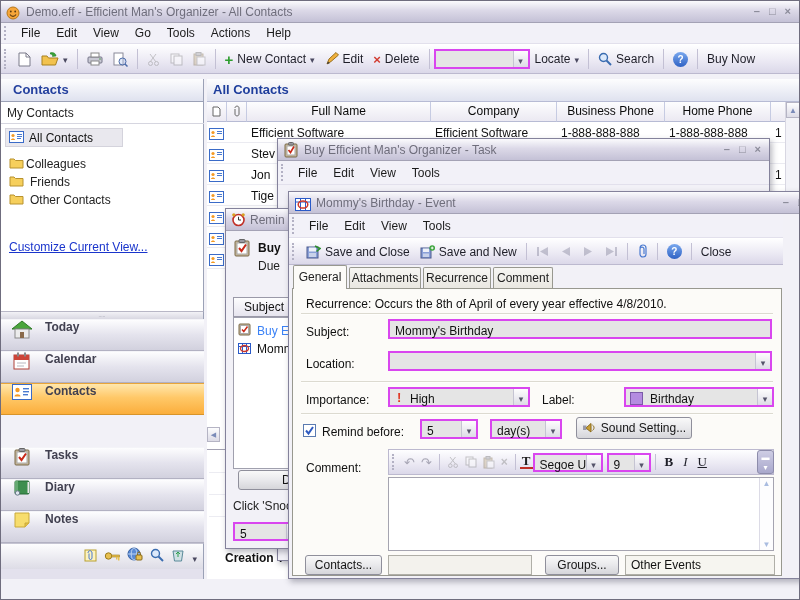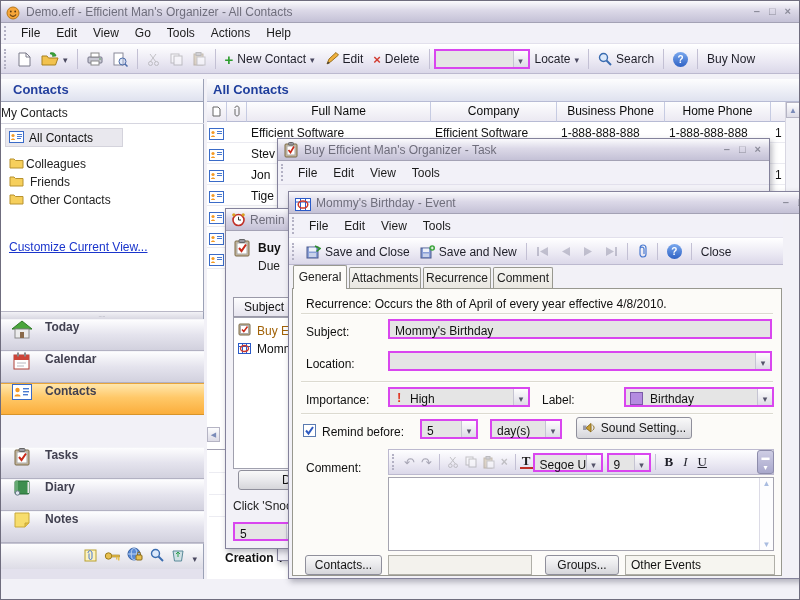--- a/index.html
+++ b/index.html
@@ -163,21 +163,21 @@
       </span>
     <span class="vsep"></span>
     <span class="tbt">
         <span>Buy Now</span>
       </span>
   </div>
 
   <div class="a" style="left:0;top:78px;width:203px;height:23px;background:linear-gradient(#fdfdfe,#dfe2ef);border-bottom:1px solid #9ba1b6;border-right:1px solid #9ba1b6;font-size:13px;font-weight:bold;color:#24409e;line-height:22px;padding-left:12px"><span>Contacts</span></div>
 
   <div class="a" style="left:0;top:101px;width:203px;height:209px;background:#fff;border-right:1px solid #9ba1b6">
-    <div class="a" style="left:0;top:4px;width:203px;height:18px;border-bottom:1px solid #d6d6e0;padding-left:0;font-size:12px;color:#222"><span>My Contacts</span></div>
+    <div class="a" style="left:0;top:4px;width:203px;height:18px;border-bottom:1px solid #d6d6e0;padding-left:6px;font-size:12px;color:#222"><span>My Contacts</span></div>
     <div class="a" style="left:4px;top:26px;width:118px;height:19px;background:#e9e8ee;border:1px solid #d4d3dc;display:flex;align-items:center">
       <span class="ictr" style="margin-left:3px"><svg width="15" height="12">
             <rect x="0.5" y="0.5" width="14" height="11" fill="#fff" stroke="#3a6bc8"></rect>
             <circle cx="4" cy="4.5" r="1.6" fill="#f59a23"></circle>
             <path d="M2 9 c0 -2 4 -2 4 0" fill="#f59a23"></path>
             <rect x="8" y="3" width="5" height="1" fill="#4a7ad0"></rect>
             <rect x="8" y="5" width="5" height="1" fill="#4a7ad0"></rect>
             <rect x="8" y="7" width="4" height="1" fill="#4a7ad0"></rect>
           </svg></span>
       <span style="margin-left:5px;font-size:12px;color:#111">All Contacts</span>
@@ -445,21 +445,21 @@
     <span class="a" style="left:32px;top:32px;font-size:12px;font-weight:bold;color:#111">Buy</span>
     <span class="a" style="left:32px;top:50px;font-size:12px;color:#222">Due</span>
     <div class="a" style="left:7px;top:88px;width:150px;height:20px;background:linear-gradient(#fdfdfe,#e6e4ee);border:1px solid #9a99a8;font-size:12px;color:#111;line-height:19px;padding-left:10px"><span>Subject</span></div>
     <div class="a" style="left:7px;top:108px;width:200px;height:152px;background:#fff;border:1px solid #a0a0ae">
       <div class="a" style="left:4px;top:4px;display:flex;align-items:center;gap:6px">
           <span><svg width="13" height="14">
               <rect x="1" y="2" width="11" height="11" rx="1" fill="#c8b89a" stroke="#7a6a4a"></rect>
               <rect x="2.5" y="3.5" width="8" height="8" fill="#fff" stroke="#aaa"></rect>
               <path d="M4 7.5 l1.8 2 L9.5 4.5" fill="none" stroke="#c82818" stroke-width="1.5"></path>
             </svg></span>
-          <span style="font-size:12px;color:#a16207">Buy E</span>
+          <span style="font-size:12px;color:#3b82f6">Buy E</span>
         </div>
       <div class="a" style="left:4px;top:22px;display:flex;align-items:center;gap:6px">
           <span><svg width="13" height="11">
               <rect x="0.5" y="0.5" width="12" height="10" fill="#fff" stroke="#2a5ac8"></rect>
               <line x1="0" y1="3.5" x2="13" y2="3.5" stroke="#2a5ac8"></line>
               <line x1="4.5" y1="0" x2="4.5" y2="11" stroke="#2a5ac8"></line>
               <line x1="8.5" y1="0" x2="8.5" y2="11" stroke="#2a5ac8"></line>
               <ellipse cx="6.5" cy="5.5" rx="4" ry="3" fill="none" stroke="#d03828" stroke-width="1.3"></ellipse>
             </svg></span>
           <span style="font-size:12px;color:#111">Momm</span>

